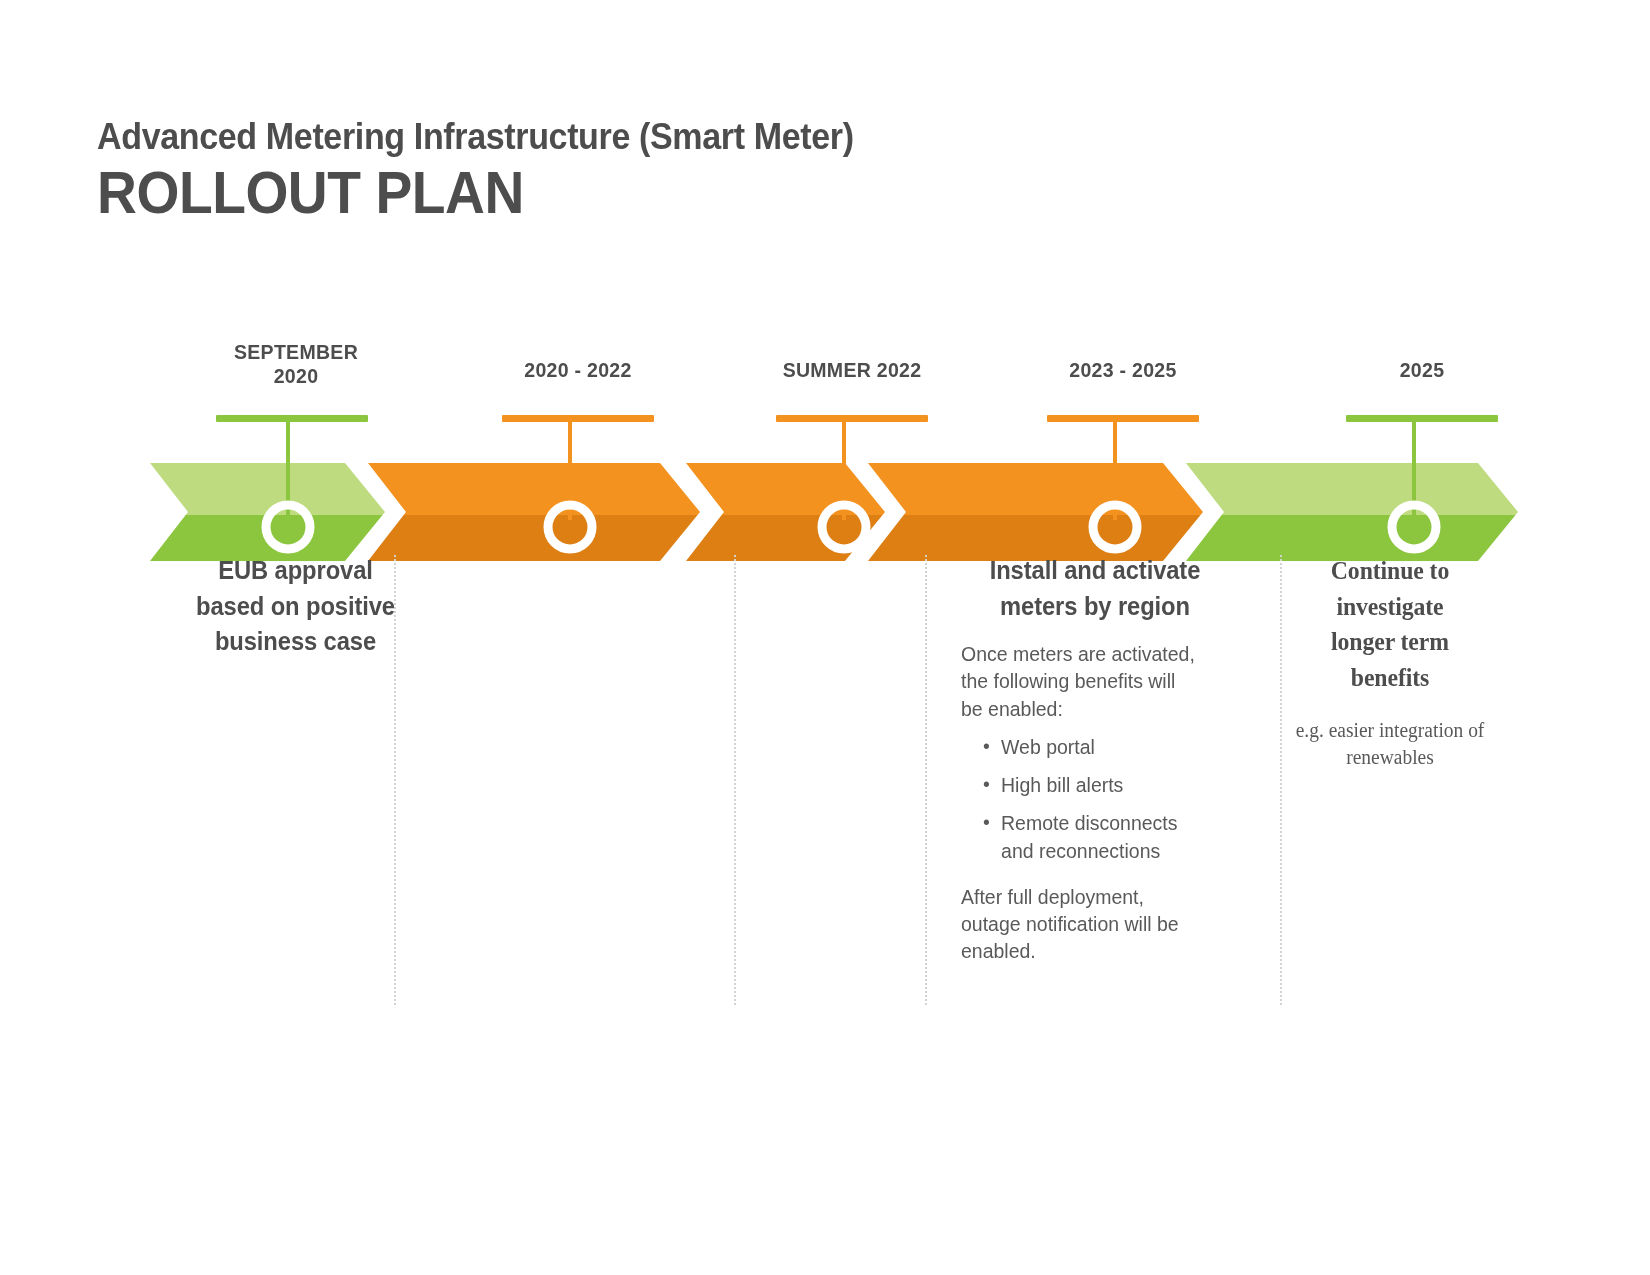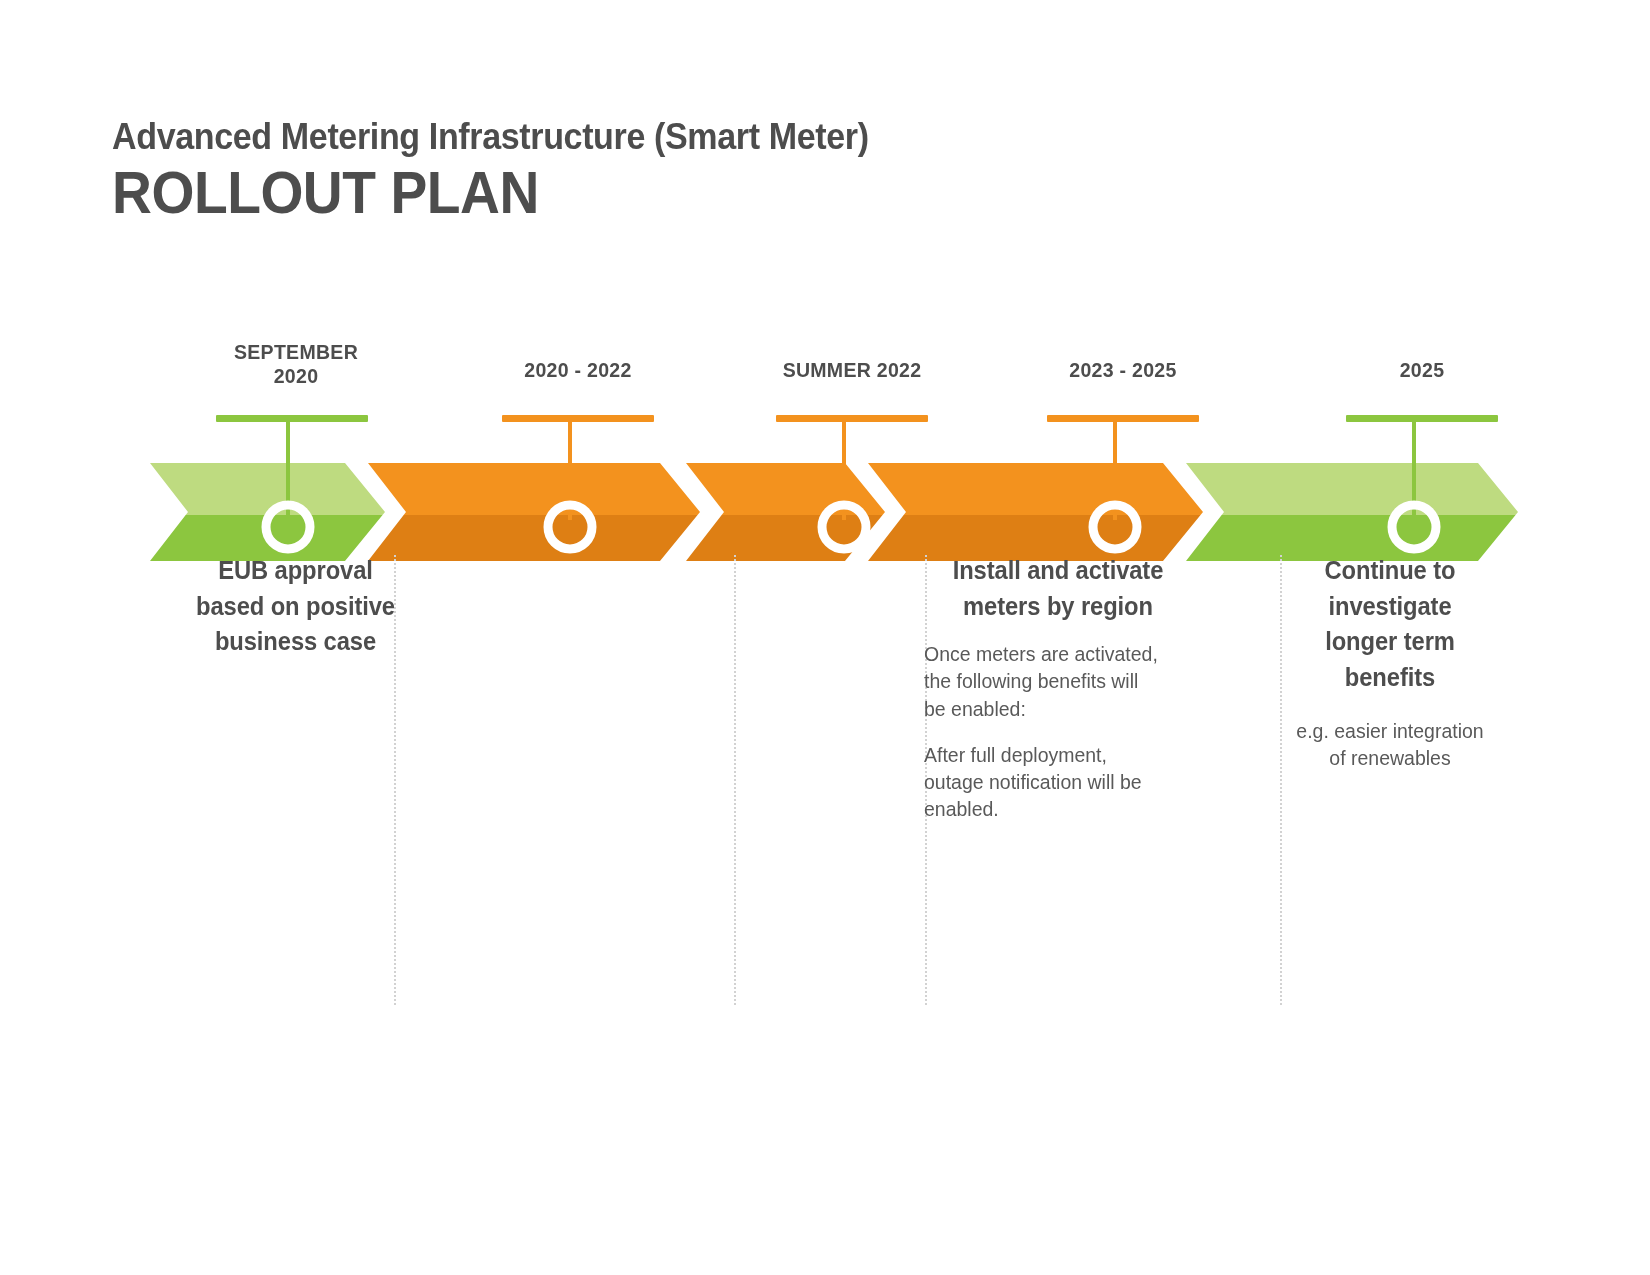--- a/index.html
+++ b/index.html
@@ -11,21 +11,21 @@
     width: 1650px;
     height: 1275px;
     position: relative;
     font-family: "Liberation Sans", sans-serif;
     overflow: hidden;
   }
 
   
   .title-block {
     position: absolute;
-    left: 112px;
+    left: 97px;
     top: 118px;
   }
   .title-line1 {
     font-size: 37px;
     font-weight: bold;
     color: #4d4d4d;
     letter-spacing: -0.4px;
     line-height: 1.0;
     transform: scaleX(0.92);
     transform-origin: left center;
@@ -246,28 +246,33 @@
   </div>
 
   <div class="body-block" style="left:160px; width:255px;">
     <div class="head-text" style="white-space:pre-line;">EUB approval
 based on positive
 business case</div>
   </div>
 
 
 
-  <div class="body-block" style="left:916px; width:268px;">
+  <div class="body-block" style="left:953px; width:268px;">
     <div class="head-text" style="white-space:pre-line;">Install and activate
 meters by region</div>
     <div class="sub-text" style="width:250px;">Once meters are activated, the following benefits will be enabled:</div>
+    <ul class="bullets">
+      <li>Web portal</li>
+      <li>High bill alerts</li>
+      <li style="width:205px;">Remote disconnects and reconnections</li>
+    </ul>
     <div class="tail-text" style="width:230px;">After full deployment, outage notification will be enabled.</div>
   </div>
 
-  <div class="body-block" style="left:1282px; width:200px;">
+  <div class="body-block" style="left:1282px; width:200px;font-family:Liberation Serif, serif;">
     <div class="head-text" style="white-space:pre-line;">Continue to
 investigate
 longer term
 benefits</div>
     <div class="sub-text center" style="width:218px; margin-left:-9px;">e.g. easier integration of renewables</div>
   </div>
 
 </div>
 
 </body></html>

